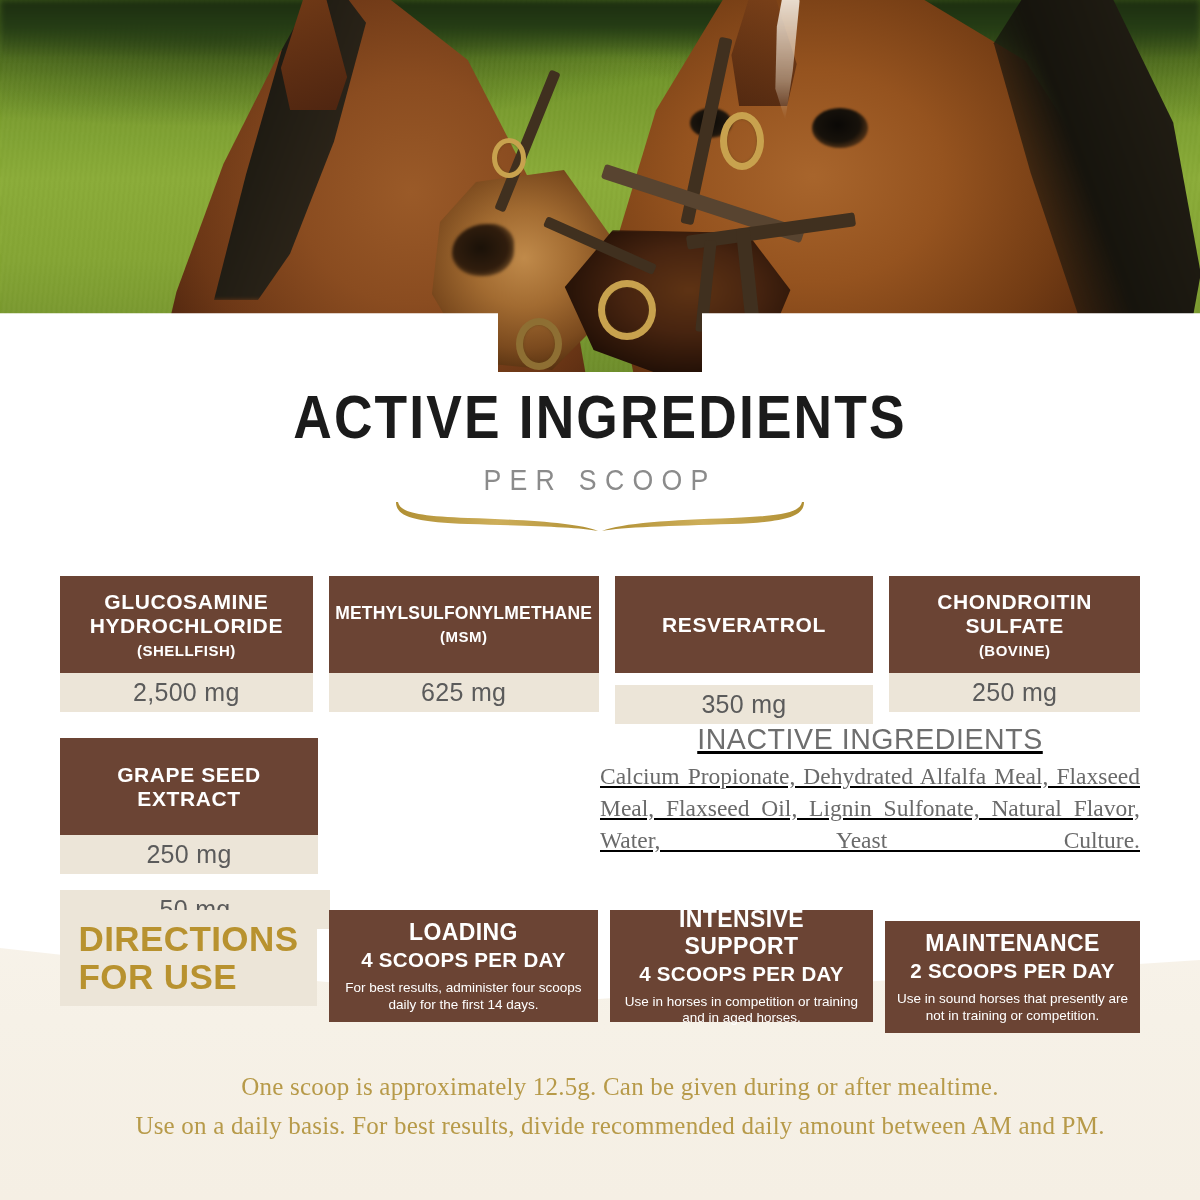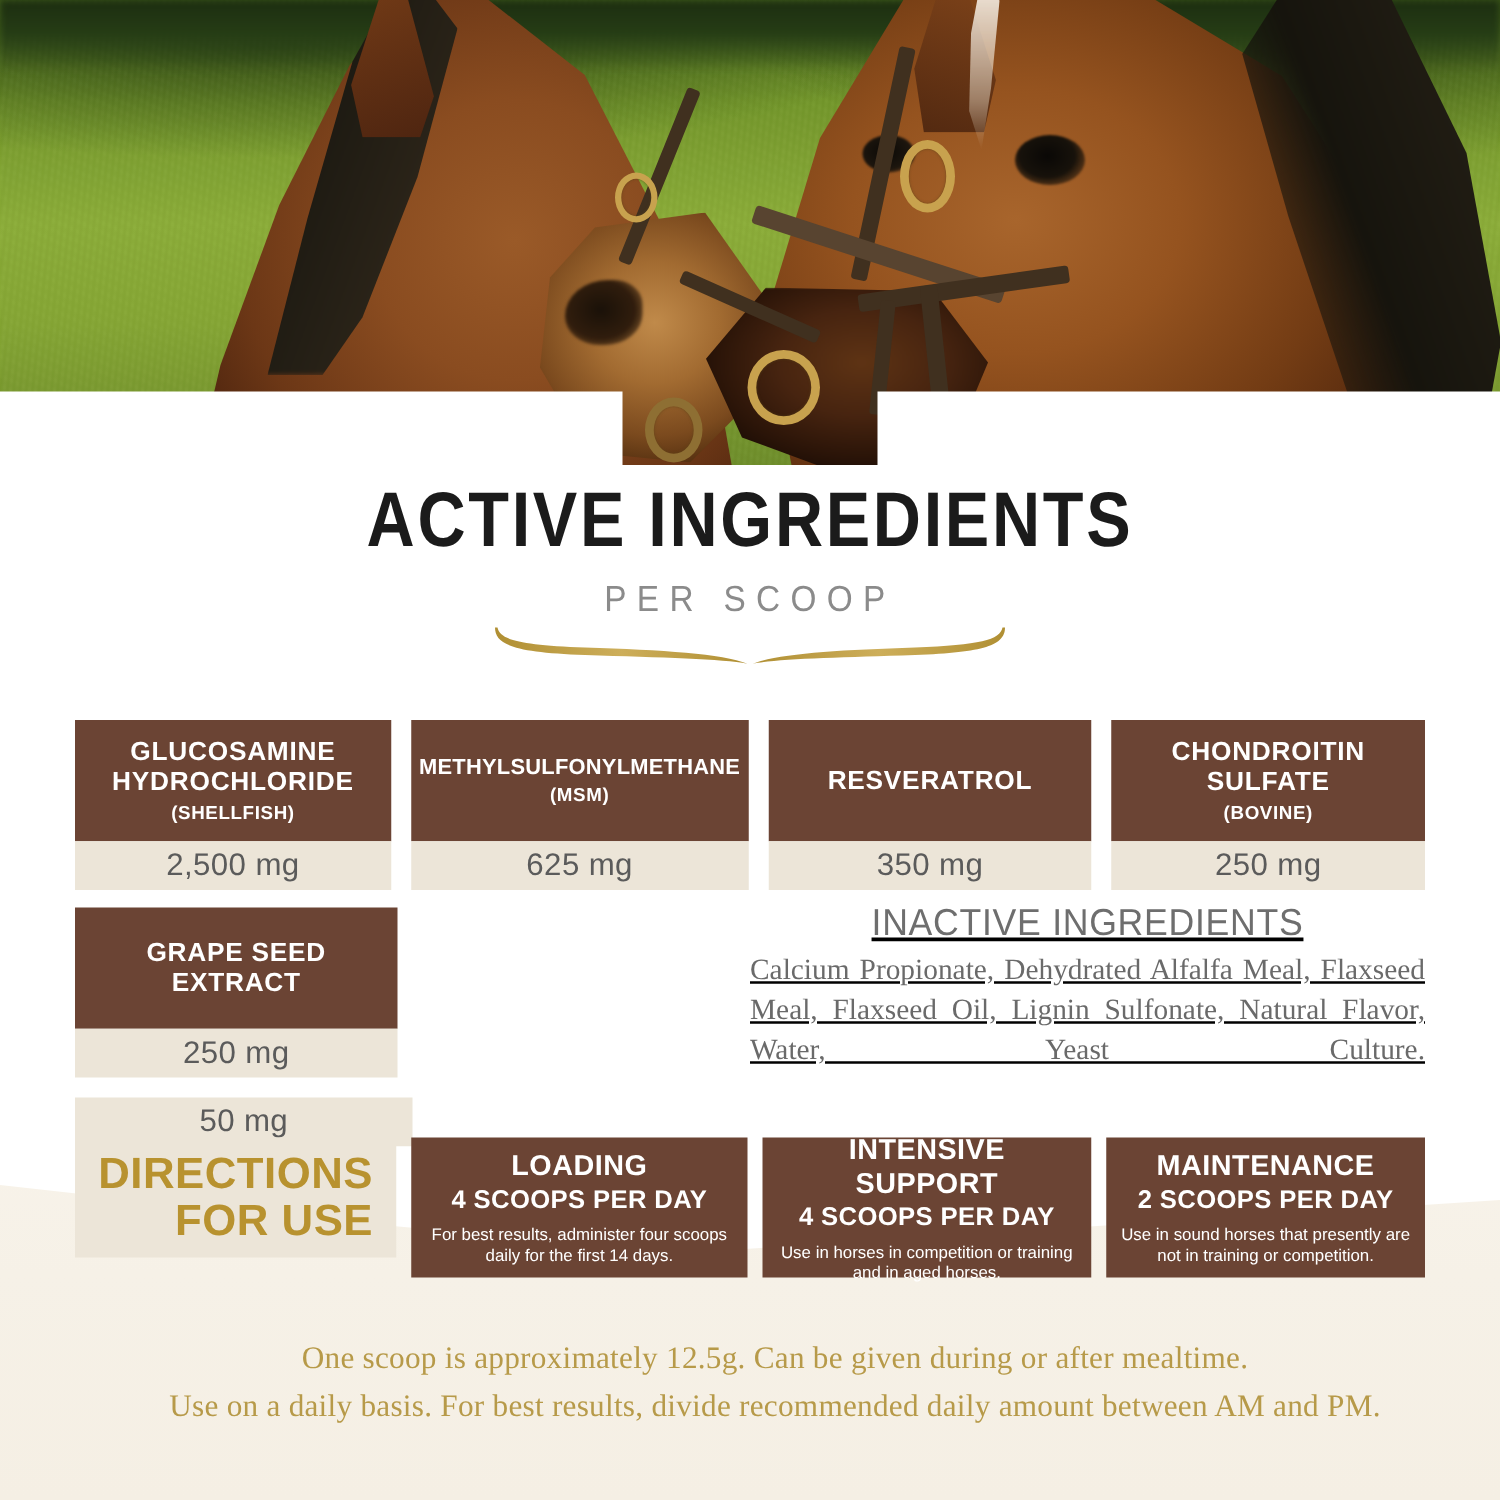--- a/index.html
+++ b/index.html
@@ -178,21 +178,21 @@
   .card-sub { font-size: 15px; font-weight: 700; letter-spacing: 0.5px; margin-top: 5px; }
   .card-amt {
     background: #ece5d8; color: #5b5b5b;
     height: 39px; display: flex; align-items: center; justify-content: center;
     font-size: 25px; font-weight: 400; letter-spacing: 0.3px;
   }
 
   
   .w1 { width: 258px; }
   .w2 { width: 270px; }
-  .w3 { width: 264px; }
+  .w3 { width: 264px; gap: 12px; }
   .w4 { width: 256px; }
 
   
   .inactive {
     position: absolute; left: 600px; top: 722px; width: 540px; text-decoration: underline;
   }
   .inactive-title {
     text-align: center; color: #6e6e6e;
     font-size: 30px; font-weight: 400; letter-spacing: 0.6px;
     transform: scaleX(0.95); transform-origin: center;
@@ -210,34 +210,34 @@
     background: linear-gradient(180deg, #f8f3ea 0%, #f6f1e7 40%, #f5efe4 100%);
     clip-path: polygon(0% 16%, 18% 24%, 46% 34%, 100% 20%, 100% 100%, 0% 100%);
   }
 
   
   .dirs { position: absolute; left: 60px; top: 910px; width: 1080px; display: flex; gap: 12px; }
   .dir-label {
     width: 258px; height: 96px;
     background: #ece5d8;
     display: flex; align-items: center; justify-content: center;
-    text-align: right;
+    text-align: left;
   }
   .dir-label-text {
     color: #b8922f; font-size: 35px; font-weight: 700;
     line-height: 1.08; letter-spacing: 0.4px;
   }
   .dir-box {
     background: #6b4434; color: #fff; height: 112px;
     display: flex; flex-direction: column; align-items: center; justify-content: center;
     text-align: center; padding: 0 10px;
   }
   .dw1 { width: 270px; align-items: center; }
   .dw2 { width: 264px; }
-  .dw3 { width: 256px; }
+  .dw3 { width: 256px; margin-top: 11px; }
   .dir-h { font-size: 23px; font-weight: 700; letter-spacing: 0.4px; }
   .dir-s { font-size: 20.5px; font-weight: 700; letter-spacing: 0.3px; margin-top: 2px; }
   .dir-d { font-size: 13.5px; font-weight: 400; line-height: 1.22; margin-top: 8px; }
 
   
   .footer {
     position: absolute; left: 0; top: 1068px; width: 1200px;
     text-align: center;
     font-family: "Liberation Serif", serif;
     color: #b79a49;

